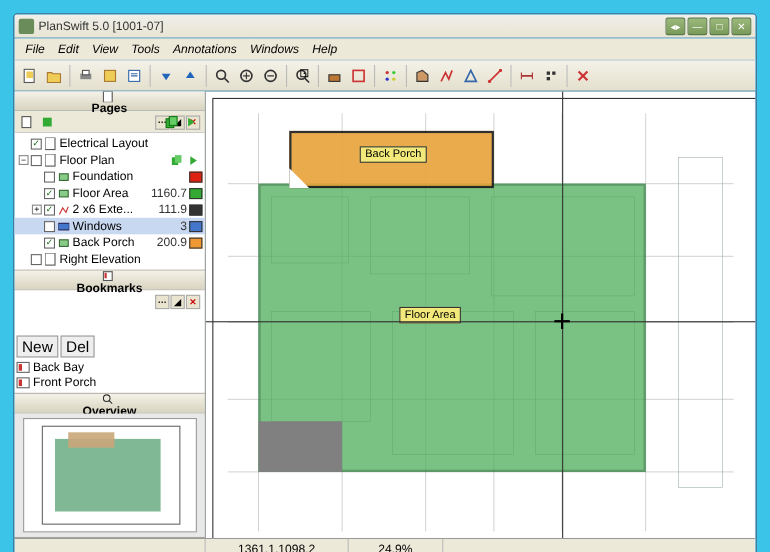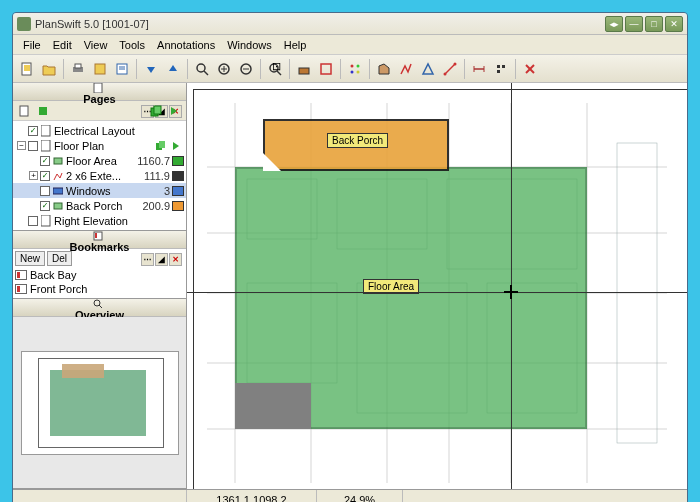--- a/index.html
+++ b/index.html
@@ -3,21 +3,21 @@
 <meta charset="utf-8">
 <style>
 * { box-sizing: border-box; margin: 0; padding: 0; font-family: Tahoma, sans-serif; font-size: 11px; }
 body { background: #3cc4e8; padding: 12px; width: 700px; height: 502px; }
 .window { background: #0ea5e9; border: 1px solid #4a6b8a; width: 676px; height: 498px; display: flex; flex-direction: column; border-radius: 4px 4px 0 0; overflow: hidden; }
 .titlebar { background: linear-gradient(#f0efe9, #e8e5d4); height: 22px; display: flex; align-items: center; padding: 0 4px; border-bottom: 1px solid #bbb; }
 .titlebar .app-icon { width: 14px; height: 14px; background: #6a8c5a; border-radius: 2px; margin-right: 4px; }
 .titlebar .title { flex: 1; color: #333; }
 .winbtns { display: flex; gap: 2px; }
 .winbtn { width: 18px; height: 16px; background: linear-gradient(#9ab87a, #7a9a5a); border: 1px solid #5a7a4a; border-radius: 2px; display: flex; align-items: center; justify-content: center; color: #fff; font-size: 9px; cursor: pointer; }
-.menubar { background: #ece9d8; height: 20px; display: flex; align-items: center; padding: 0 4px; border-bottom: 1px solid #ccc; }
+.menubar { background: #ece9d8; height: 20px; display: flex; align-items: center; padding: 0 4px; border-bottom: 1px solid #ccc; font-style: italic; }
 .menu-item { padding: 2px 6px; cursor: pointer; }
 .toolbar { background: linear-gradient(#f4f2e8, #e4e0ce); height: 28px; display: flex; align-items: center; padding: 0 4px; border-bottom: 1px solid #bbb; gap: 2px; }
 .tb-btn { width: 20px; height: 20px; display: flex; align-items: center; justify-content: center; cursor: pointer; border-radius: 2px; }
 .tb-sep { width: 1px; height: 20px; background: #bbb; margin: 0 2px; }
 .body { flex: 1; display: flex; overflow: hidden; }
 .sidebar { width: 174px; background: #ece9d8; border-right: 1px solid #999; display: flex; flex-direction: column; }
 .panel { border-bottom: 1px solid #999; }
 .panel-header { background: linear-gradient(#f4f2e8, #d8d4c0); height: 18px; display: flex; align-items: center; padding: 0 4px; border-bottom: 1px solid #bbb; font-weight: bold; flex-direction: column; }
 .panel-header .ph-icon { width: 12px; height: 12px; margin-right: 4px; display: flex; align-items: center; justify-content: center; }
 .panel-header .ph-btns { margin-left: auto; display: flex; gap: 1px; }
@@ -30,21 +30,21 @@
 .tree-row.selected { background: #c8d8f0; }
 .tree-indent { display: inline-block; }
 .tree-toggle { width: 9px; height: 9px; border: 1px solid #888; background: #fff; font-size: 8px; line-height: 7px; text-align: center; margin-right: 2px; cursor: pointer; }
 .tree-chk { width: 10px; height: 10px; border: 1px solid #666; background: #fff; margin-right: 2px; display: flex; align-items: center; justify-content: center; font-size: 8px; color: #060; }
 .tree-icon { width: 12px; height: 12px; margin-right: 2px; display: flex; align-items: center; justify-content: center; }
 .tree-label { flex: 1; overflow: hidden; text-overflow: ellipsis; }
 .tree-val { margin-left: 2px; color: #333; }
 .tree-swatch { width: 12px; height: 10px; margin-left: 2px; border: 1px solid #333; }
 .bookmarks-body { background: #fff; padding: 2px; }
 .bm-btns { display: flex; gap: 2px; margin-bottom: 2px; }
-.bm-btn { padding: 1px 4px; border: 1px solid #999; background: #eee; font-size: 10px; cursor: pointer; }
+.bm-btn { padding: 1px 4px; border: 1px solid #999; background: #eee; font-size: 14px; cursor: pointer; margin-top: 39px; }
 .bm-item { display: flex; align-items: center; height: 14px; cursor: pointer; }
 .bm-icon { width: 12px; height: 10px; border: 1px solid #666; background: #fff; margin-right: 3px; position: relative; }
 .bm-icon::after { content: ''; position: absolute; left: 1px; top: 1px; width: 3px; height: 6px; background: #c33; }
 .overview { flex: 1; display: flex; flex-direction: column; }
 .ov-body { flex: 1; background: #e8e8e8; padding: 4px; display: flex; align-items: center; justify-content: center; }
 .ov-thumb { width: 158px; height: 104px; background: #fff; border: 1px solid #999; position: relative; }
 .ov-shape { position: absolute; left: 28px; top: 18px; width: 96px; height: 66px; background: #6aac82; opacity: 0.85; }
 .ov-shape2 { position: absolute; left: 40px; top: 12px; width: 42px; height: 14px; background: #c9a679; opacity: 0.9; }
 .ov-rect { position: absolute; left: 16px; top: 6px; width: 126px; height: 90px; border: 1px solid #666; }
 .canvas-wrap { flex: 1; background: #808080; position: relative; overflow: hidden; }
@@ -300,20 +300,32 @@
               </span>
               <span class="tree-icon">
                 <svg width="10" height="10">
                   <path d="M2 1 L8 5 L2 9 Z" fill="#3a3"></path>
                 </svg>
               </span>
             </div>
             <div class="tree-row">
               <span class="tree-indent" style="width:14px"></span>
               <span style="width:11px;display:inline-block"></span>
+              <span class="tree-chk"></span>
+              <span class="tree-icon">
+                <svg width="10" height="10">
+                  <rect x="1" y="2" width="8" height="6" fill="#8c8" stroke="#363"></rect>
+                </svg>
+              </span>
+              <span class="tree-label">Foundation</span>
+              <span class="tree-swatch" style="background:#d21"></span>
+            </div>
+            <div class="tree-row">
+              <span class="tree-indent" style="width:14px"></span>
+              <span style="width:11px;display:inline-block"></span>
               <span class="tree-chk">✓</span>
               <span class="tree-icon">
                 <svg width="10" height="10">
                   <rect x="1" y="2" width="8" height="6" fill="#8c8" stroke="#363"></rect>
                 </svg>
               </span>
               <span class="tree-label">Floor Area</span>
               <span class="tree-val">1160.7</span>
               <span class="tree-swatch" style="background:#3a3"></span>
             </div>

